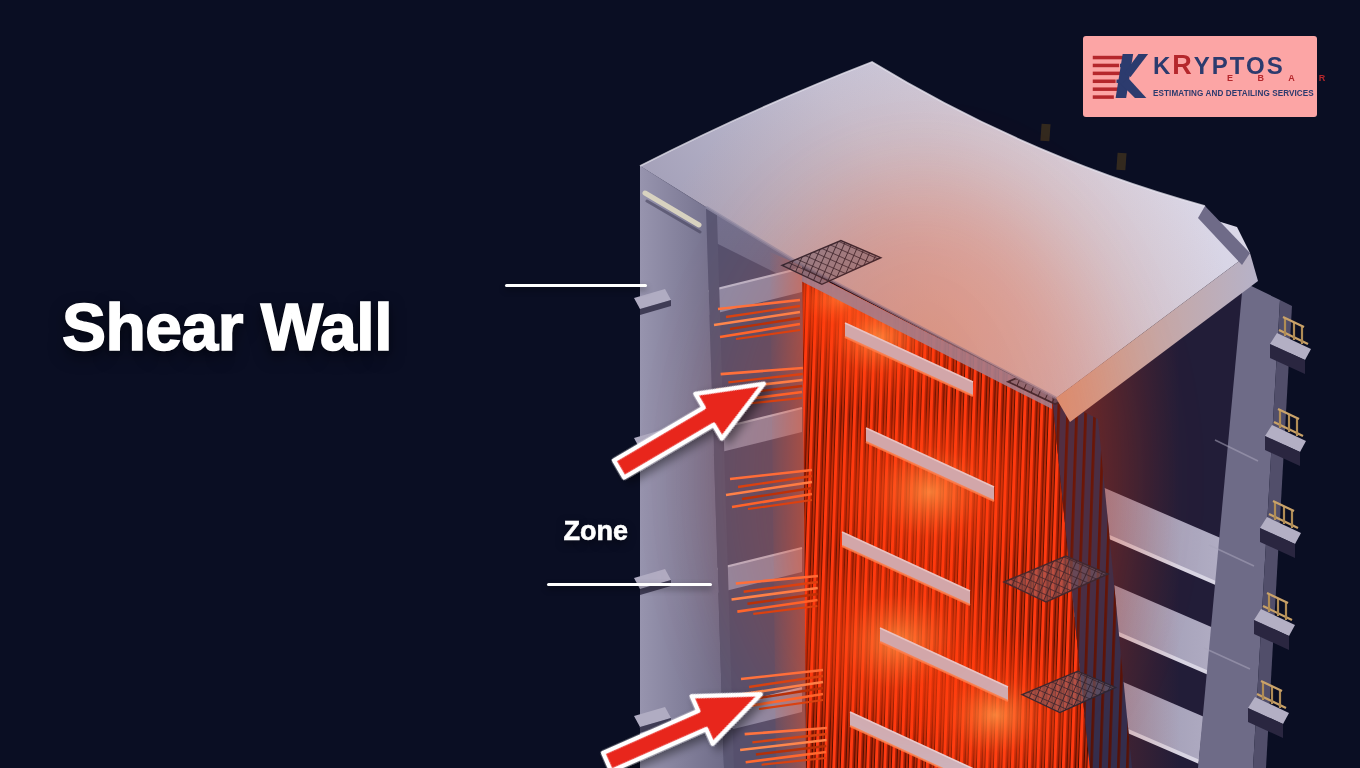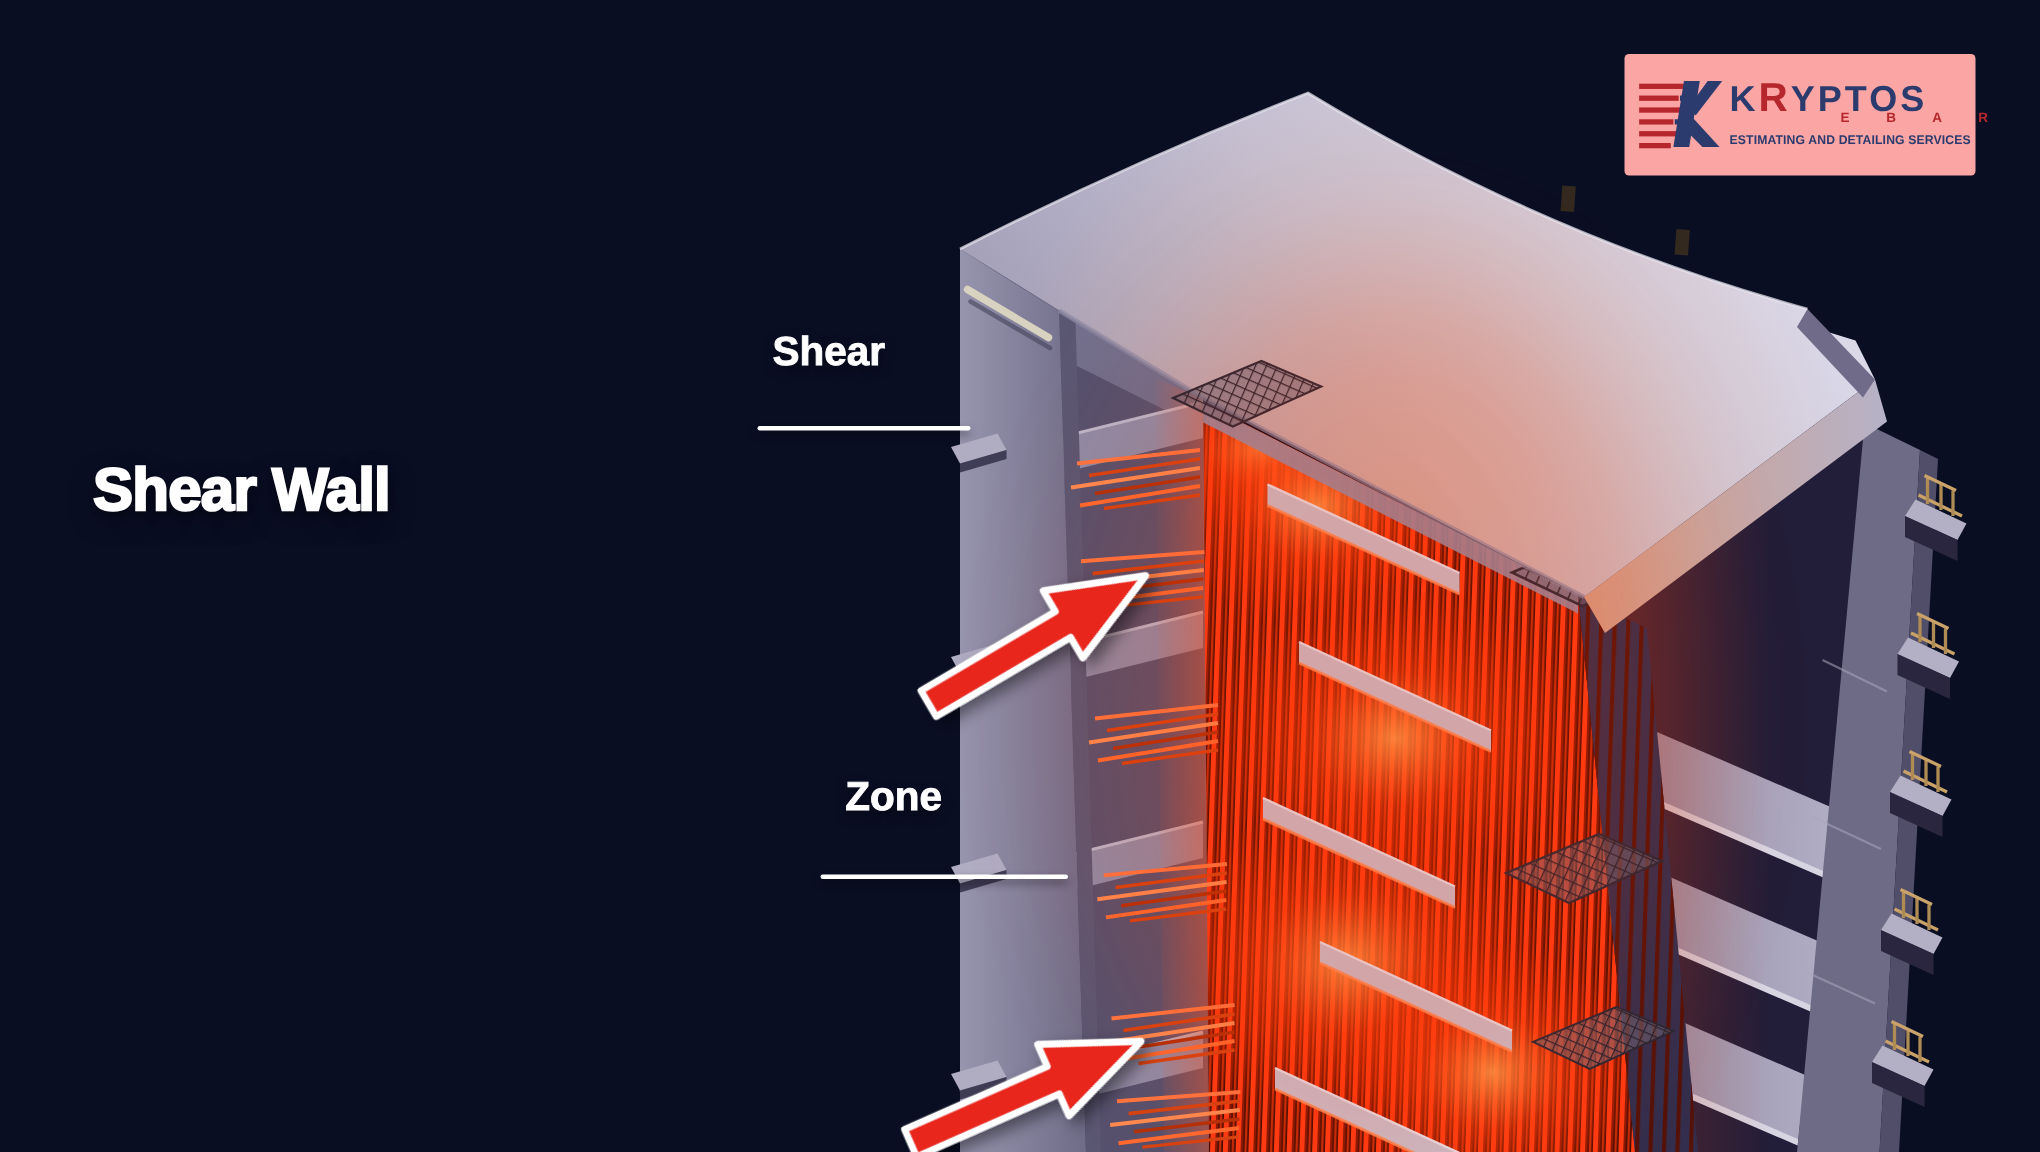--- a/index.html
+++ b/index.html
@@ -6,21 +6,21 @@
   .stage{
     position:relative;width:1360px;height:768px;overflow:hidden;
     background:#0a0e23;
     font-family:"Liberation Sans", sans-serif;
   }
   .scene{position:absolute;left:0;top:0;width:1360px;height:768px;display:block;}
 
   
   .title{
     position:absolute;left:62px;top:294px;color:#ffffff;
-    font-size:40px;line-height:67px;font-weight:700;
+    font-size:66px;line-height:67px;font-weight:700;
     -webkit-text-stroke:1.6px #ffffff;
     letter-spacing:-0.5px;
     text-shadow:0 6px 16px rgba(0,0,0,.55), 0 2px 4px rgba(0,0,0,.35);
   }
   .title div{white-space:nowrap;}
 
   
   .callout{
     position:absolute;color:#ffffff;font-weight:700;font-size:27px;line-height:31px;
     text-align:right;-webkit-text-stroke:.6px #fff;
@@ -274,21 +274,20 @@
     <g transform="translate(607,762) rotate(-23.8)" filter="url(#dropSh)">
       <path d="M0,-10 L104,-10 L104,-26 L168,0 L104,26 L104,10 L0,10 Z" fill="#e8251e" stroke="#ffffff" stroke-width="4.5" stroke-linejoin="round"></path>
     </g>
   </svg>
 
   <div class="title">
     <div>Shear Wall</div>
   </div>
 
   <div class="callout callout-core">
-    <div>Shear</div>
   </div>
   <div class="leader leader-core"></div>
 
   <div class="callout callout-zone">
     <div>Zone</div>
   </div>
   <div class="leader leader-zone"></div>
 
   <div class="logo">
     <svg class="logo-mark" viewBox="0 0 66 58" aria-hidden="true">

